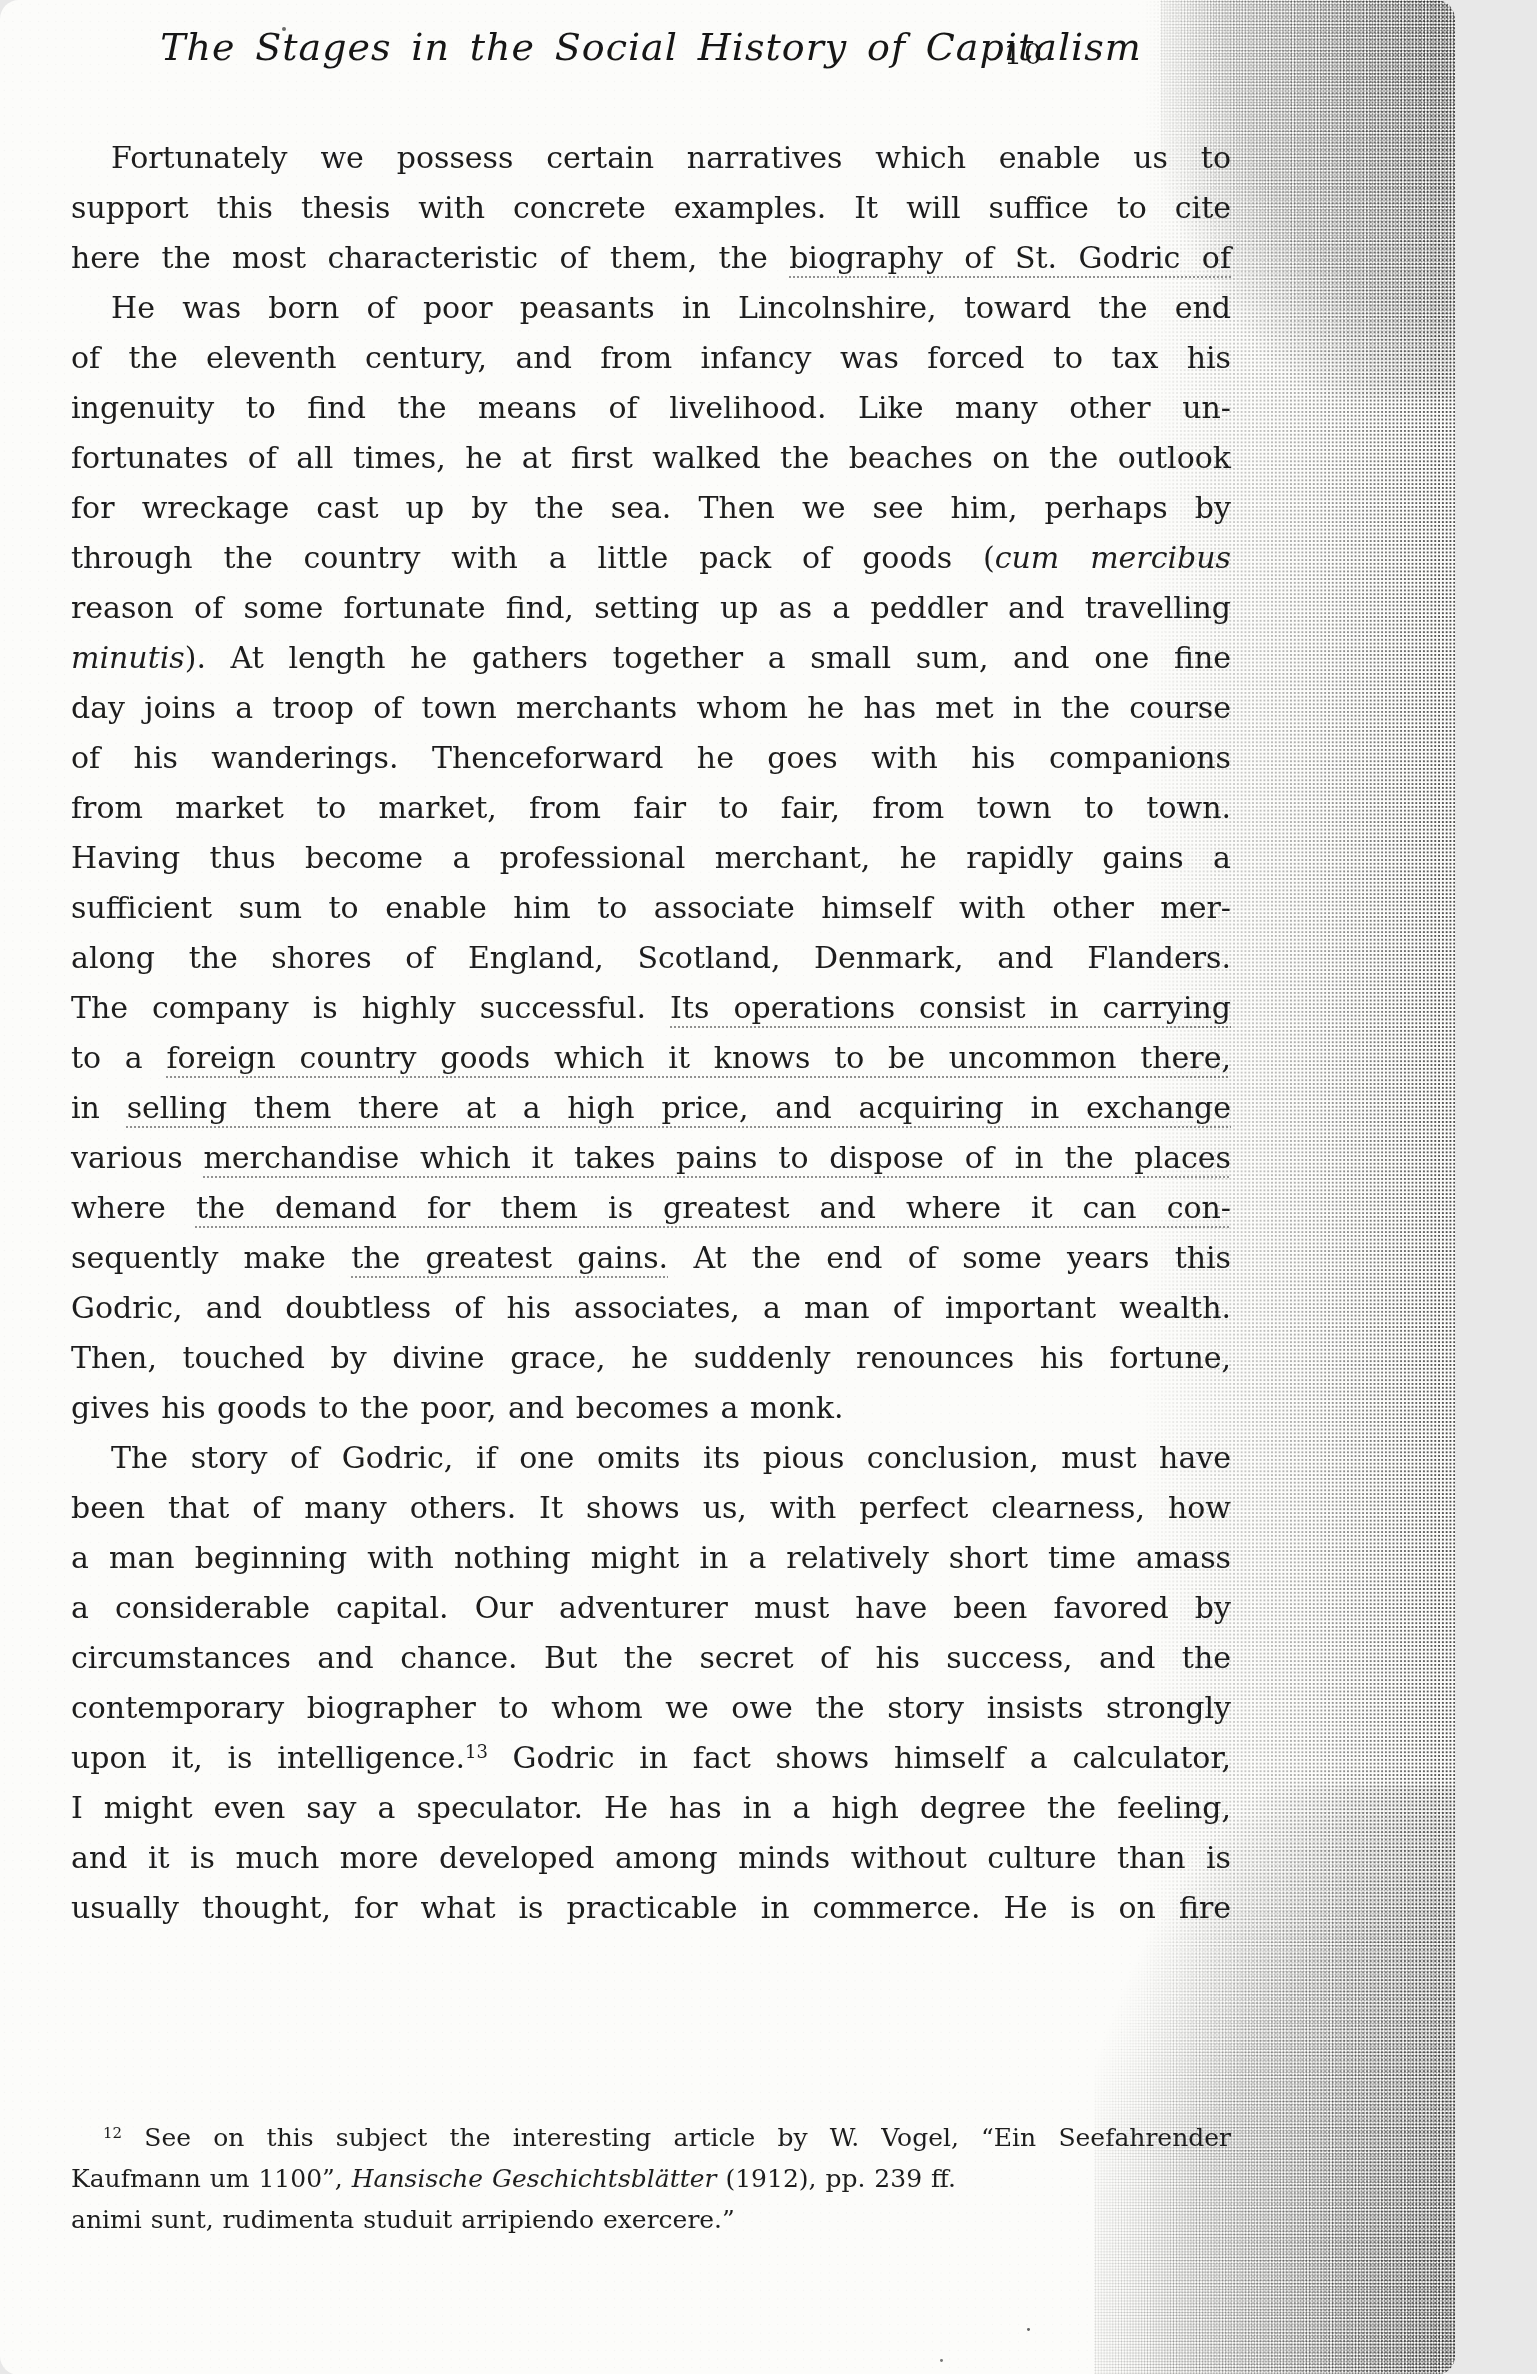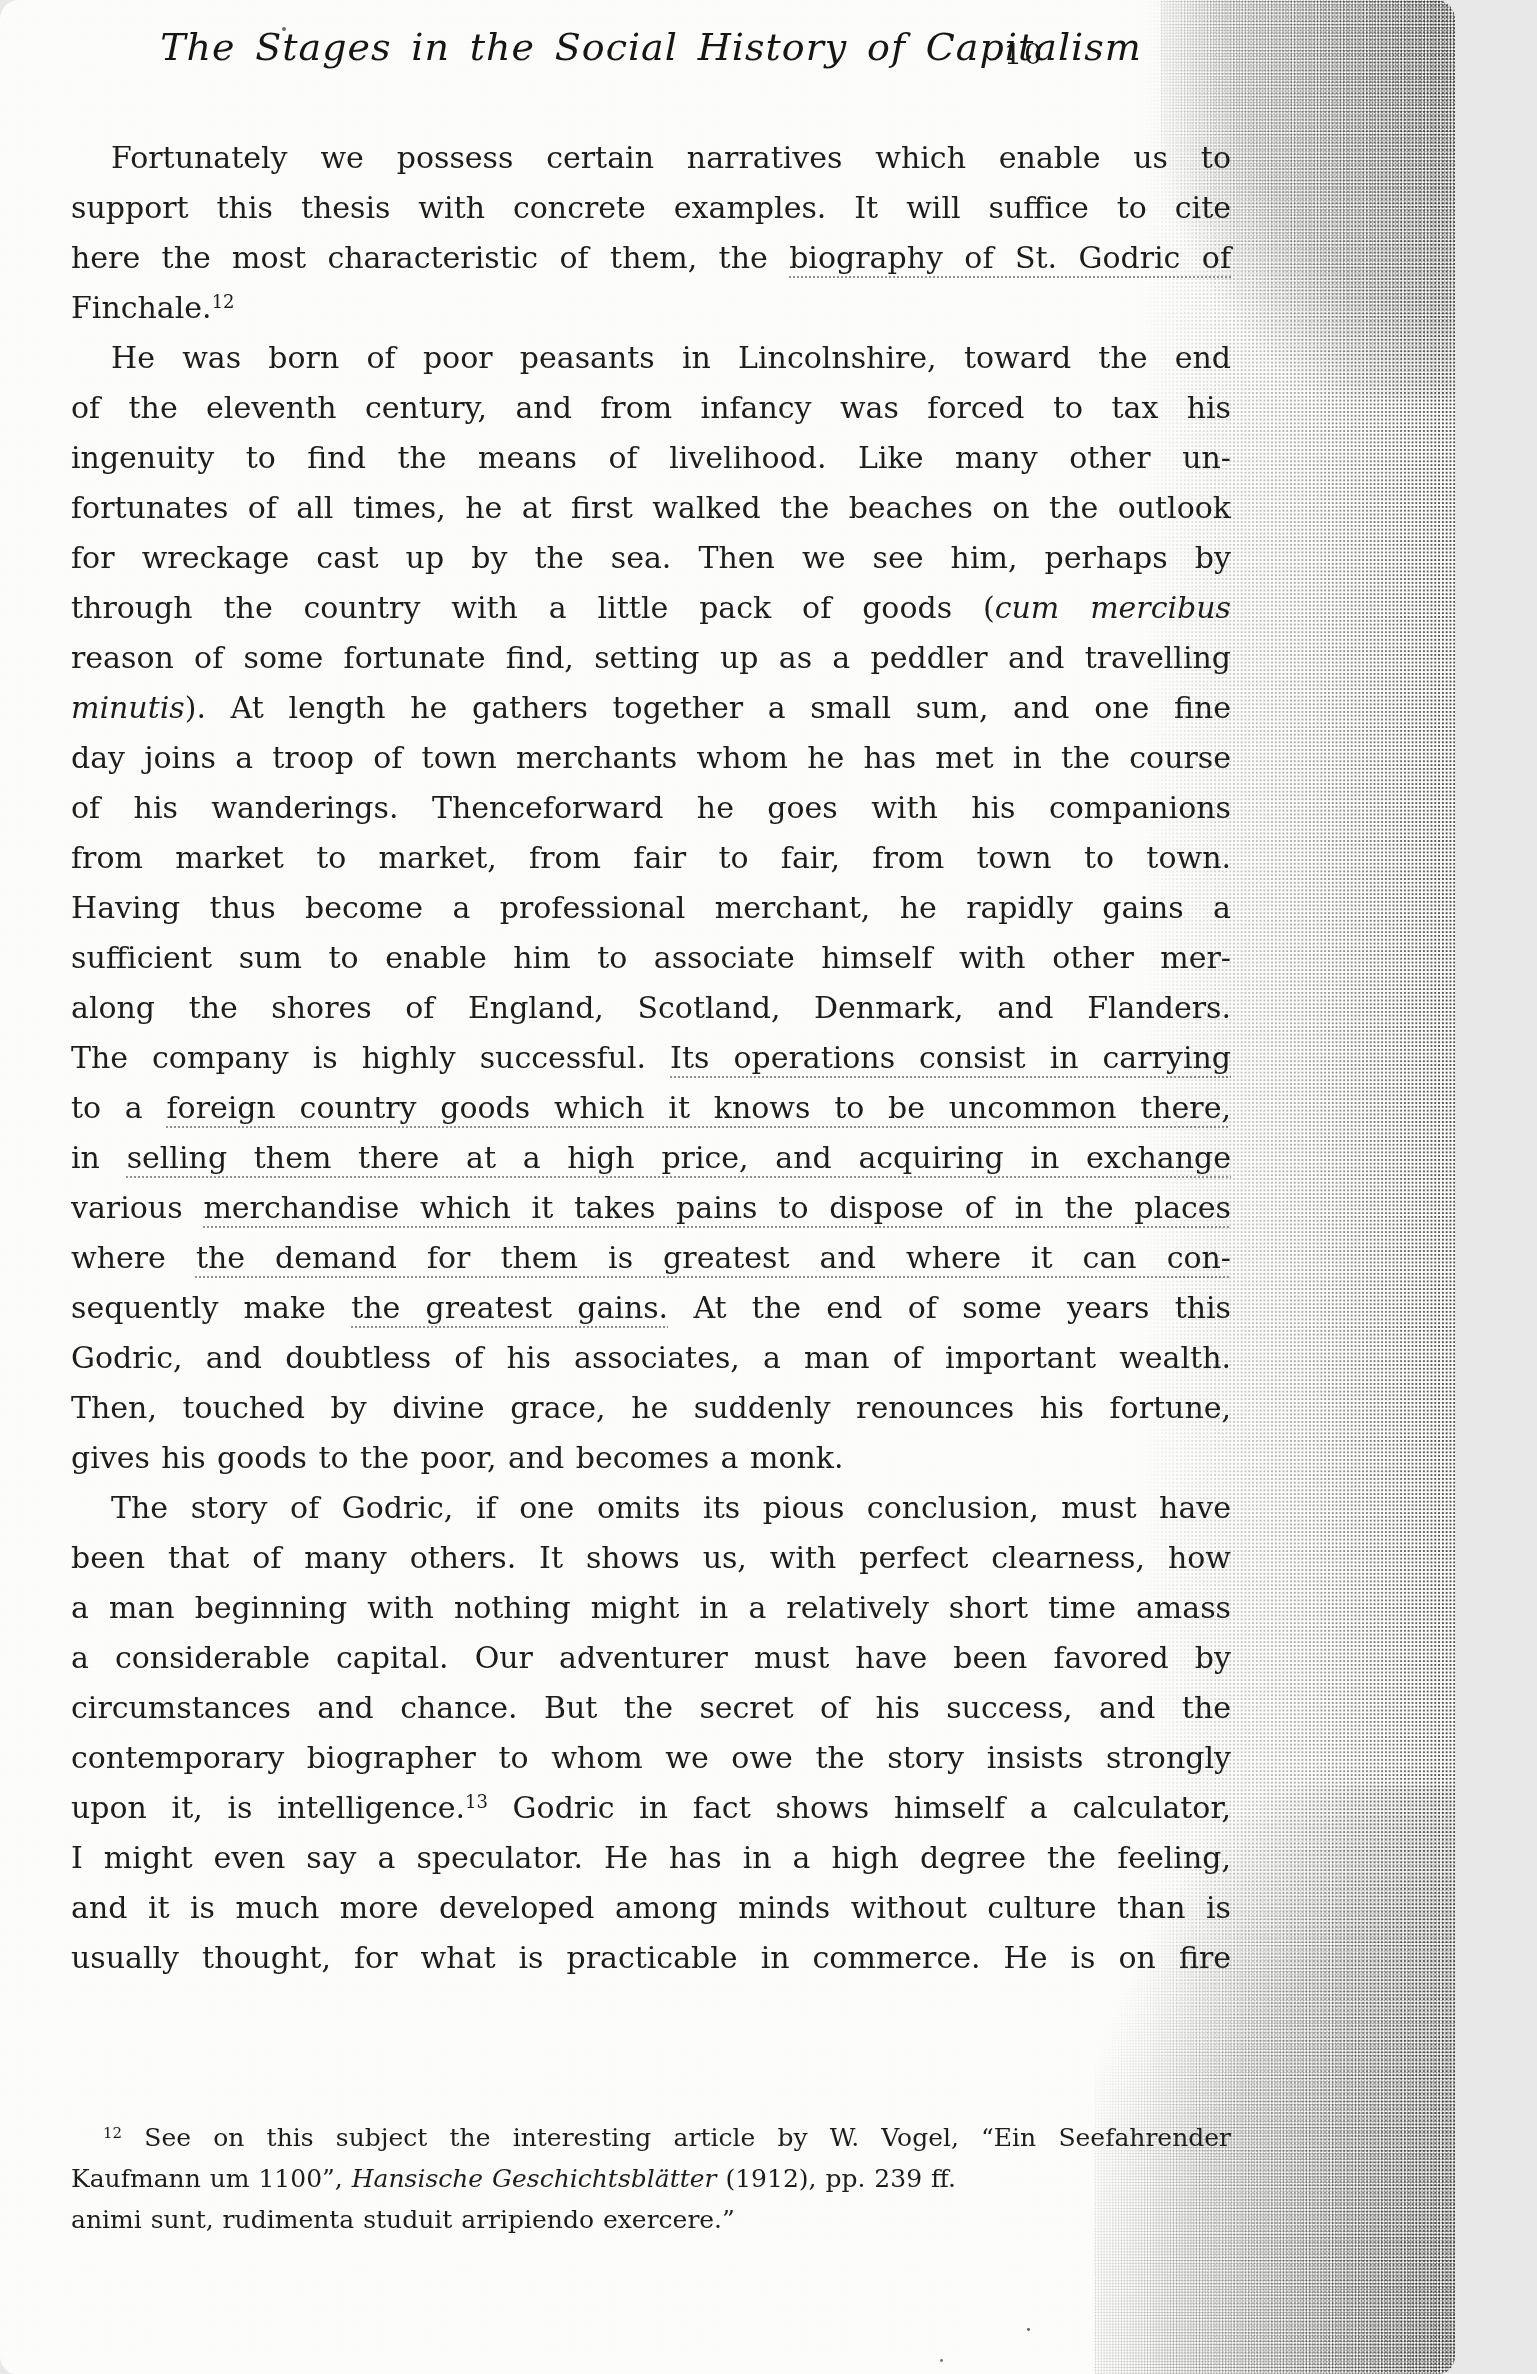--- a/index.html
+++ b/index.html
@@ -112,21 +112,20 @@
   <div class="speck s7"></div>
 
   <div class="content">
     <div class="title-row">The Stages in the Social History of Capitalism</div>
     <div class="page-num">10</div>
     <main class="body-text">
         <div>
           <div class="line first">Fortunately we possess certain narratives which enable us to</div>
           <div class="line">support this thesis with concrete examples.  It will suffice to cite</div>
           <div class="line">here the most characteristic of them, the <span class="t-u">biography of St. Godric of</span></div>
-          <div class="line last">Finchale.<span class="t-sup">12</span></div>
         </div>
         <div>
           <div class="line first">He was born of poor peasants in Lincolnshire, toward the end</div>
           <div class="line">of the eleventh century, and from infancy was forced to tax his</div>
           <div class="line">ingenuity to find the means of livelihood.  Like many other un-</div>
           <div class="line">fortunates of all times, he at first walked the beaches on the outlook</div>
           <div class="line">for wreckage cast up by the sea.  Then we see him, perhaps by</div>
           <div class="line">through the country with a little pack of goods (<span class="t-i">cum mercibus</span></div>
           <div class="line">reason of some fortunate find, setting up as a peddler and travelling</div>
           <div class="line"><span class="t-i">minutis</span>).  At length he gathers together a small sum, and one fine</div>

